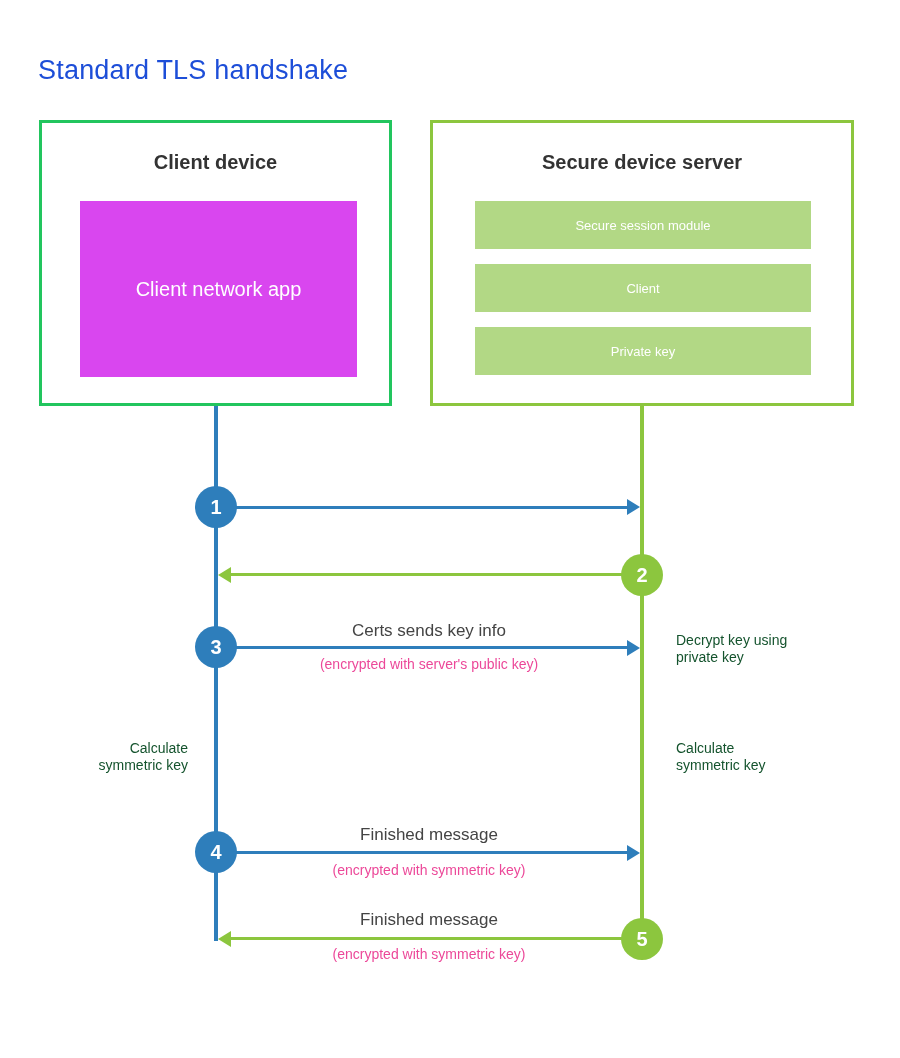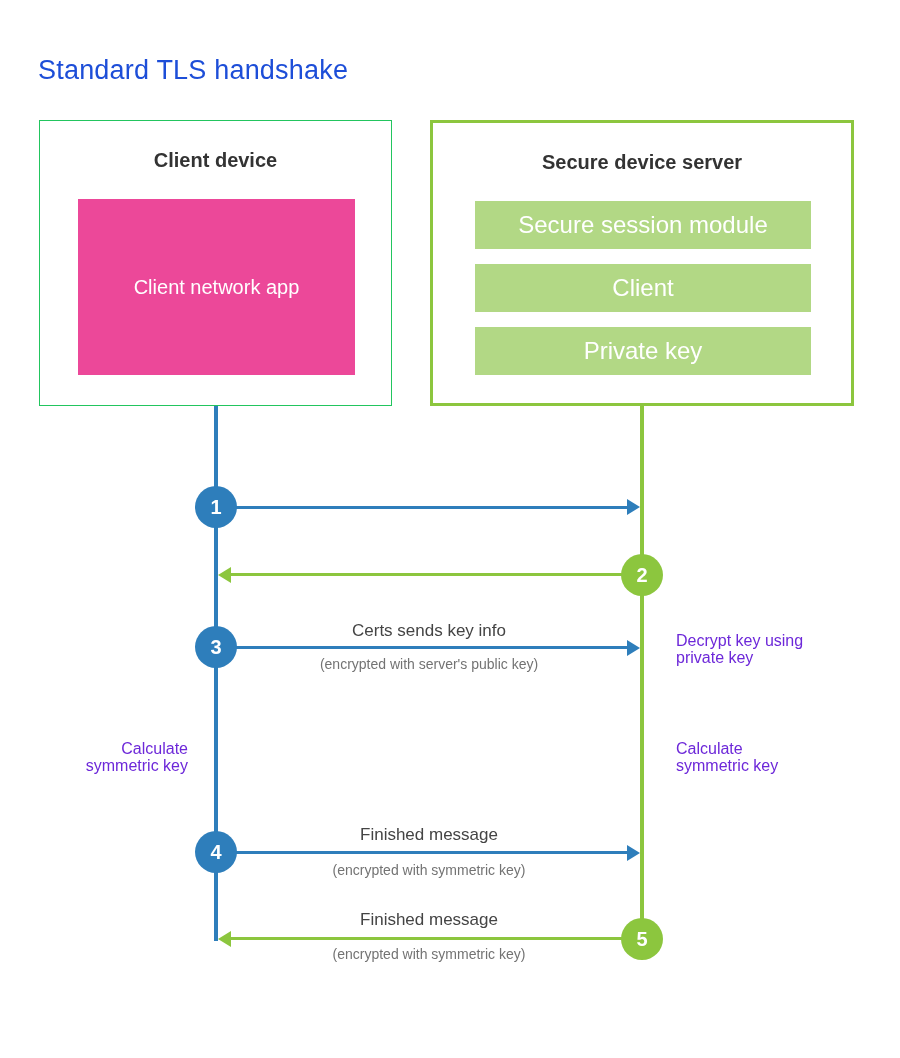--- a/index.html
+++ b/index.html
@@ -36,21 +36,21 @@
   .party-box {
     position: absolute;
     box-sizing: border-box;
     background: #ffffff;
   }
   #client-box {
     left: 39px;
     top: 120px;
     width: 353px;
     height: 286px;
-    border: 1px solid #22c55e;
+    border: 3px solid #22c55e;
   }
   #server-box {
     left: 430px;
     top: 120px;
     width: 424px;
     height: 286px;
     border: 3px solid #8cc63e;
   }
   .party-title {
     position: absolute;
@@ -63,21 +63,21 @@
     color: #333333;
   }
 
   
   #client-app-block {
     position: absolute;
     left: 38px;
     top: 78px;
     width: 277px;
     height: 176px;
-    background: #ec4899;
+    background: #d946ef;
     display: flex;
     align-items: center;
     justify-content: center;
   }
   #client-app-label {
     color: #ffffff;
     font-size: 20px;
     line-height: 30px;
     text-align: center;
     width: 190px;
@@ -87,21 +87,21 @@
   .server-bar {
     position: absolute;
     left: 42px;
     width: 336px;
     height: 48px;
     background: #b2d885;
     display: flex;
     align-items: center;
     justify-content: center;
     color: #ffffff;
-    font-size: 24px;
+    font-size: 13px;
   }
   #server-bar-0 { top: 78px; }
   #server-bar-1 { top: 141px; }
   #server-bar-2 { top: 204px; }
 
   
   .lifeline {
     position: absolute;
     width: 4px;
   }
@@ -156,28 +156,28 @@
   .msg-label {
     position: absolute;
     text-align: center;
     color: #444444;
     font-size: 17px;
     white-space: nowrap;
   }
   .msg-sublabel {
     position: absolute;
     text-align: center;
-    color: #737373;
+    color: #ec4899;
     font-size: 14px;
     white-space: nowrap;
   }
   .side-note {
     position: absolute;
-    color: #6d28d9;
-    font-size: 16px;
+    color: #14532d;
+    font-size: 14px;
     line-height: 17px;
     white-space: nowrap;
   }
   .side-note.right-align { text-align: right; }
 </style>
 </head>
 <body>
 
 <div id="canvas">
 

